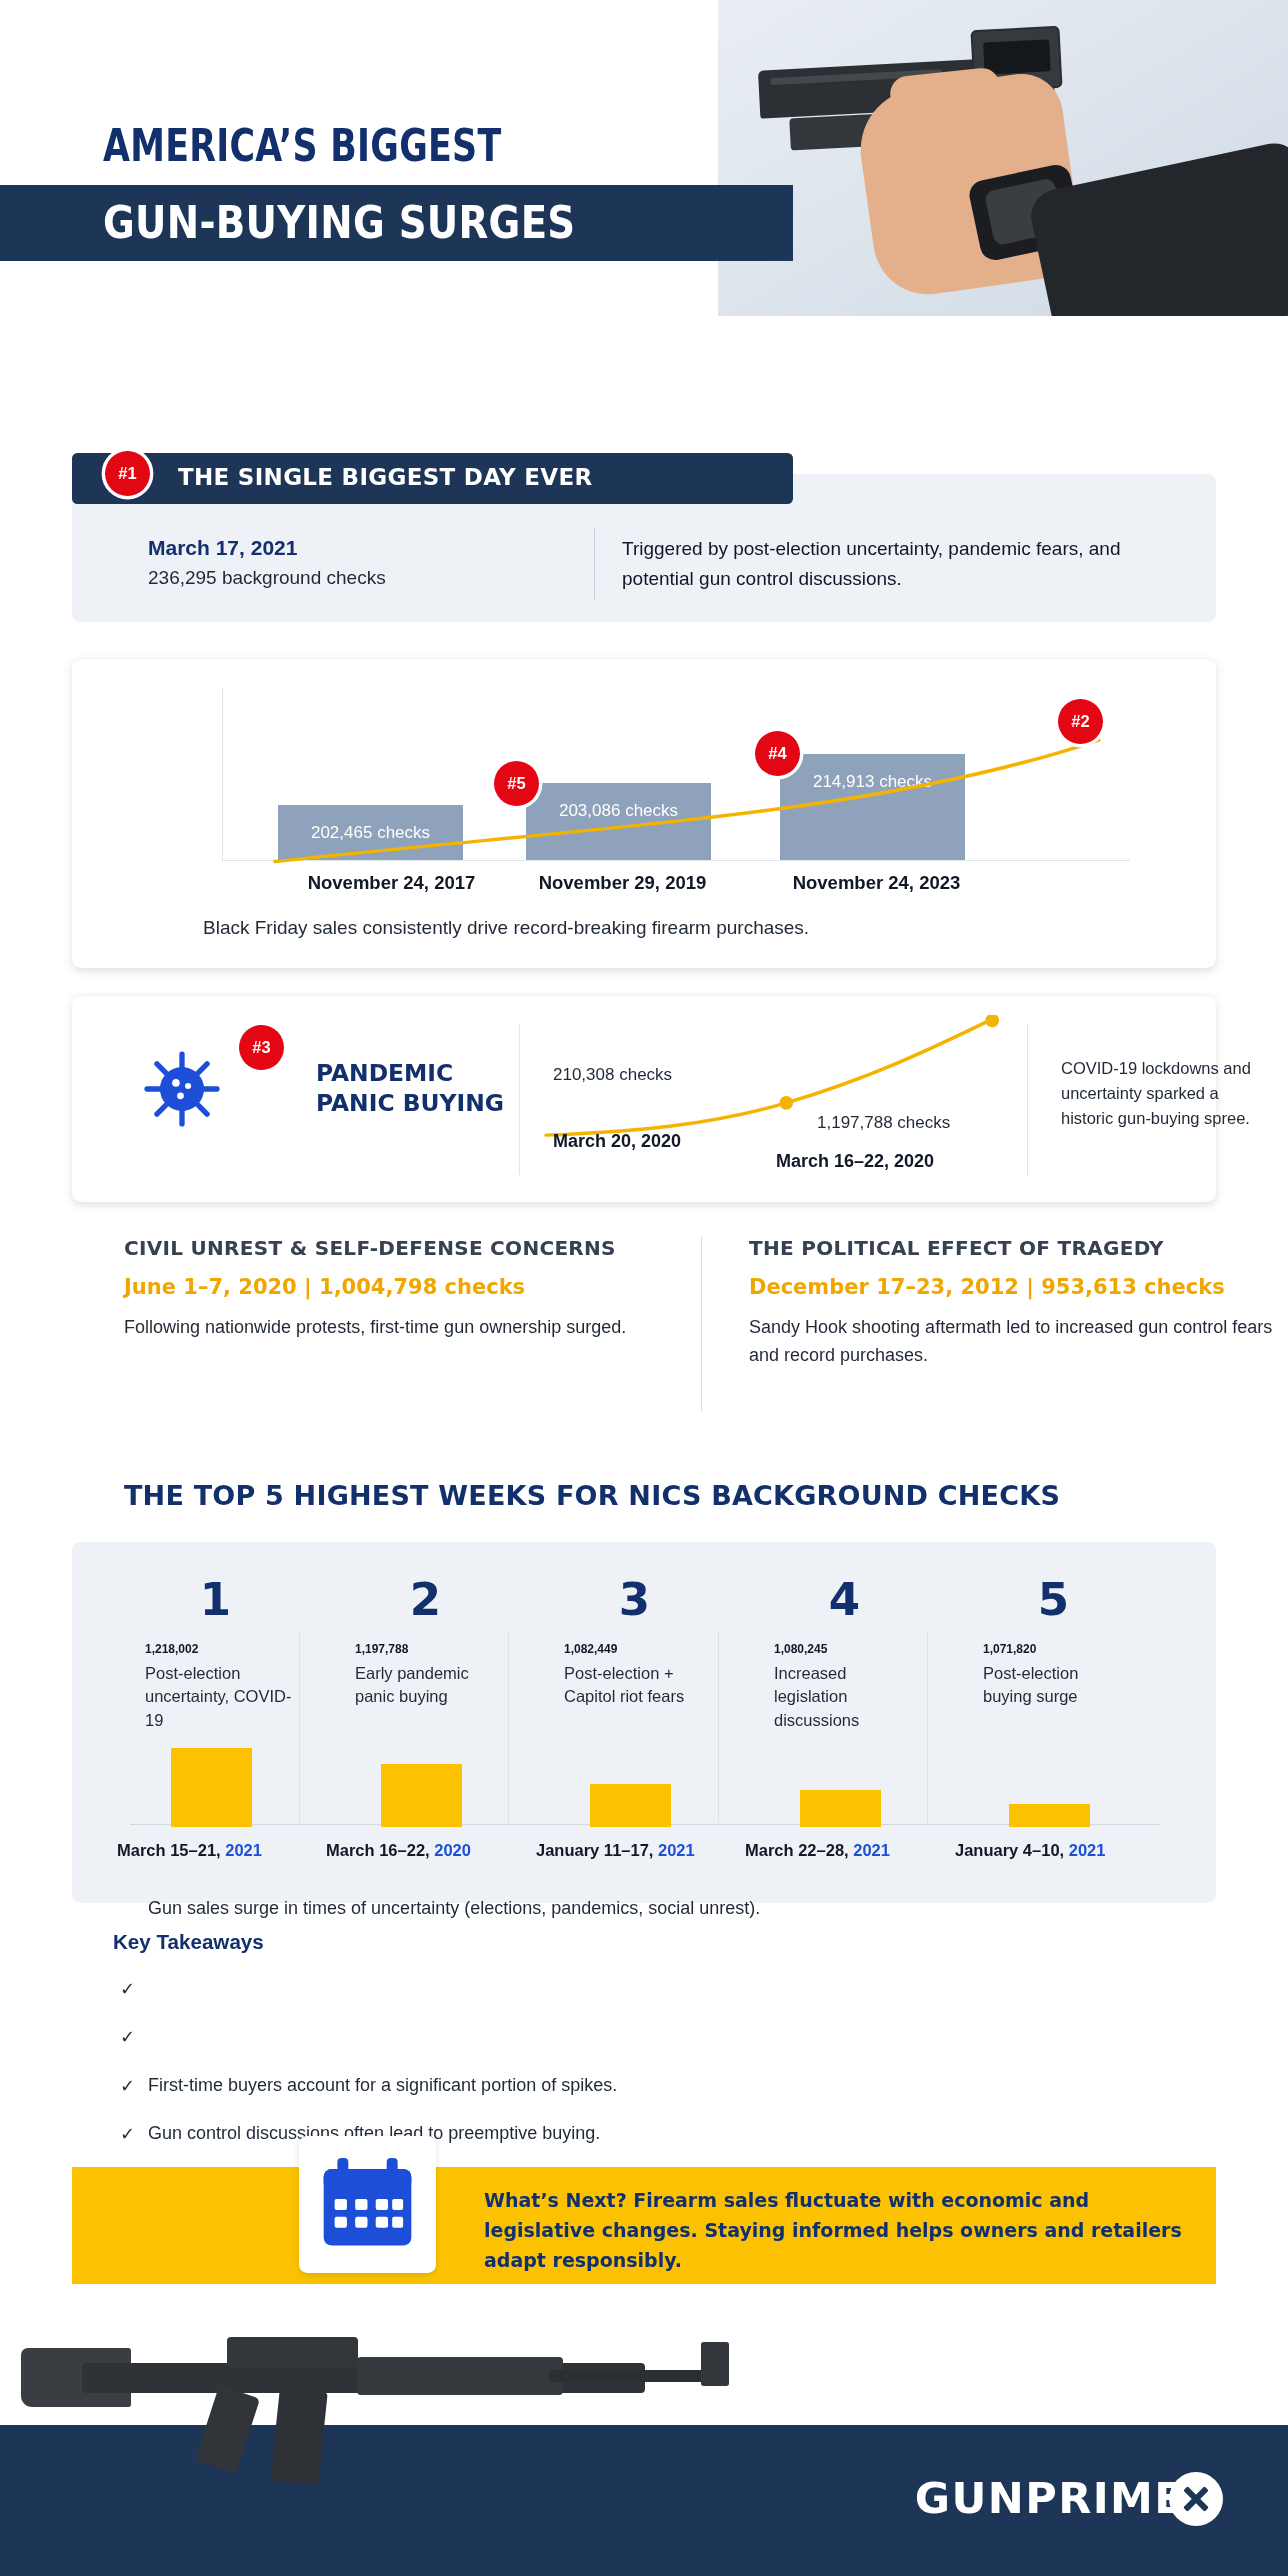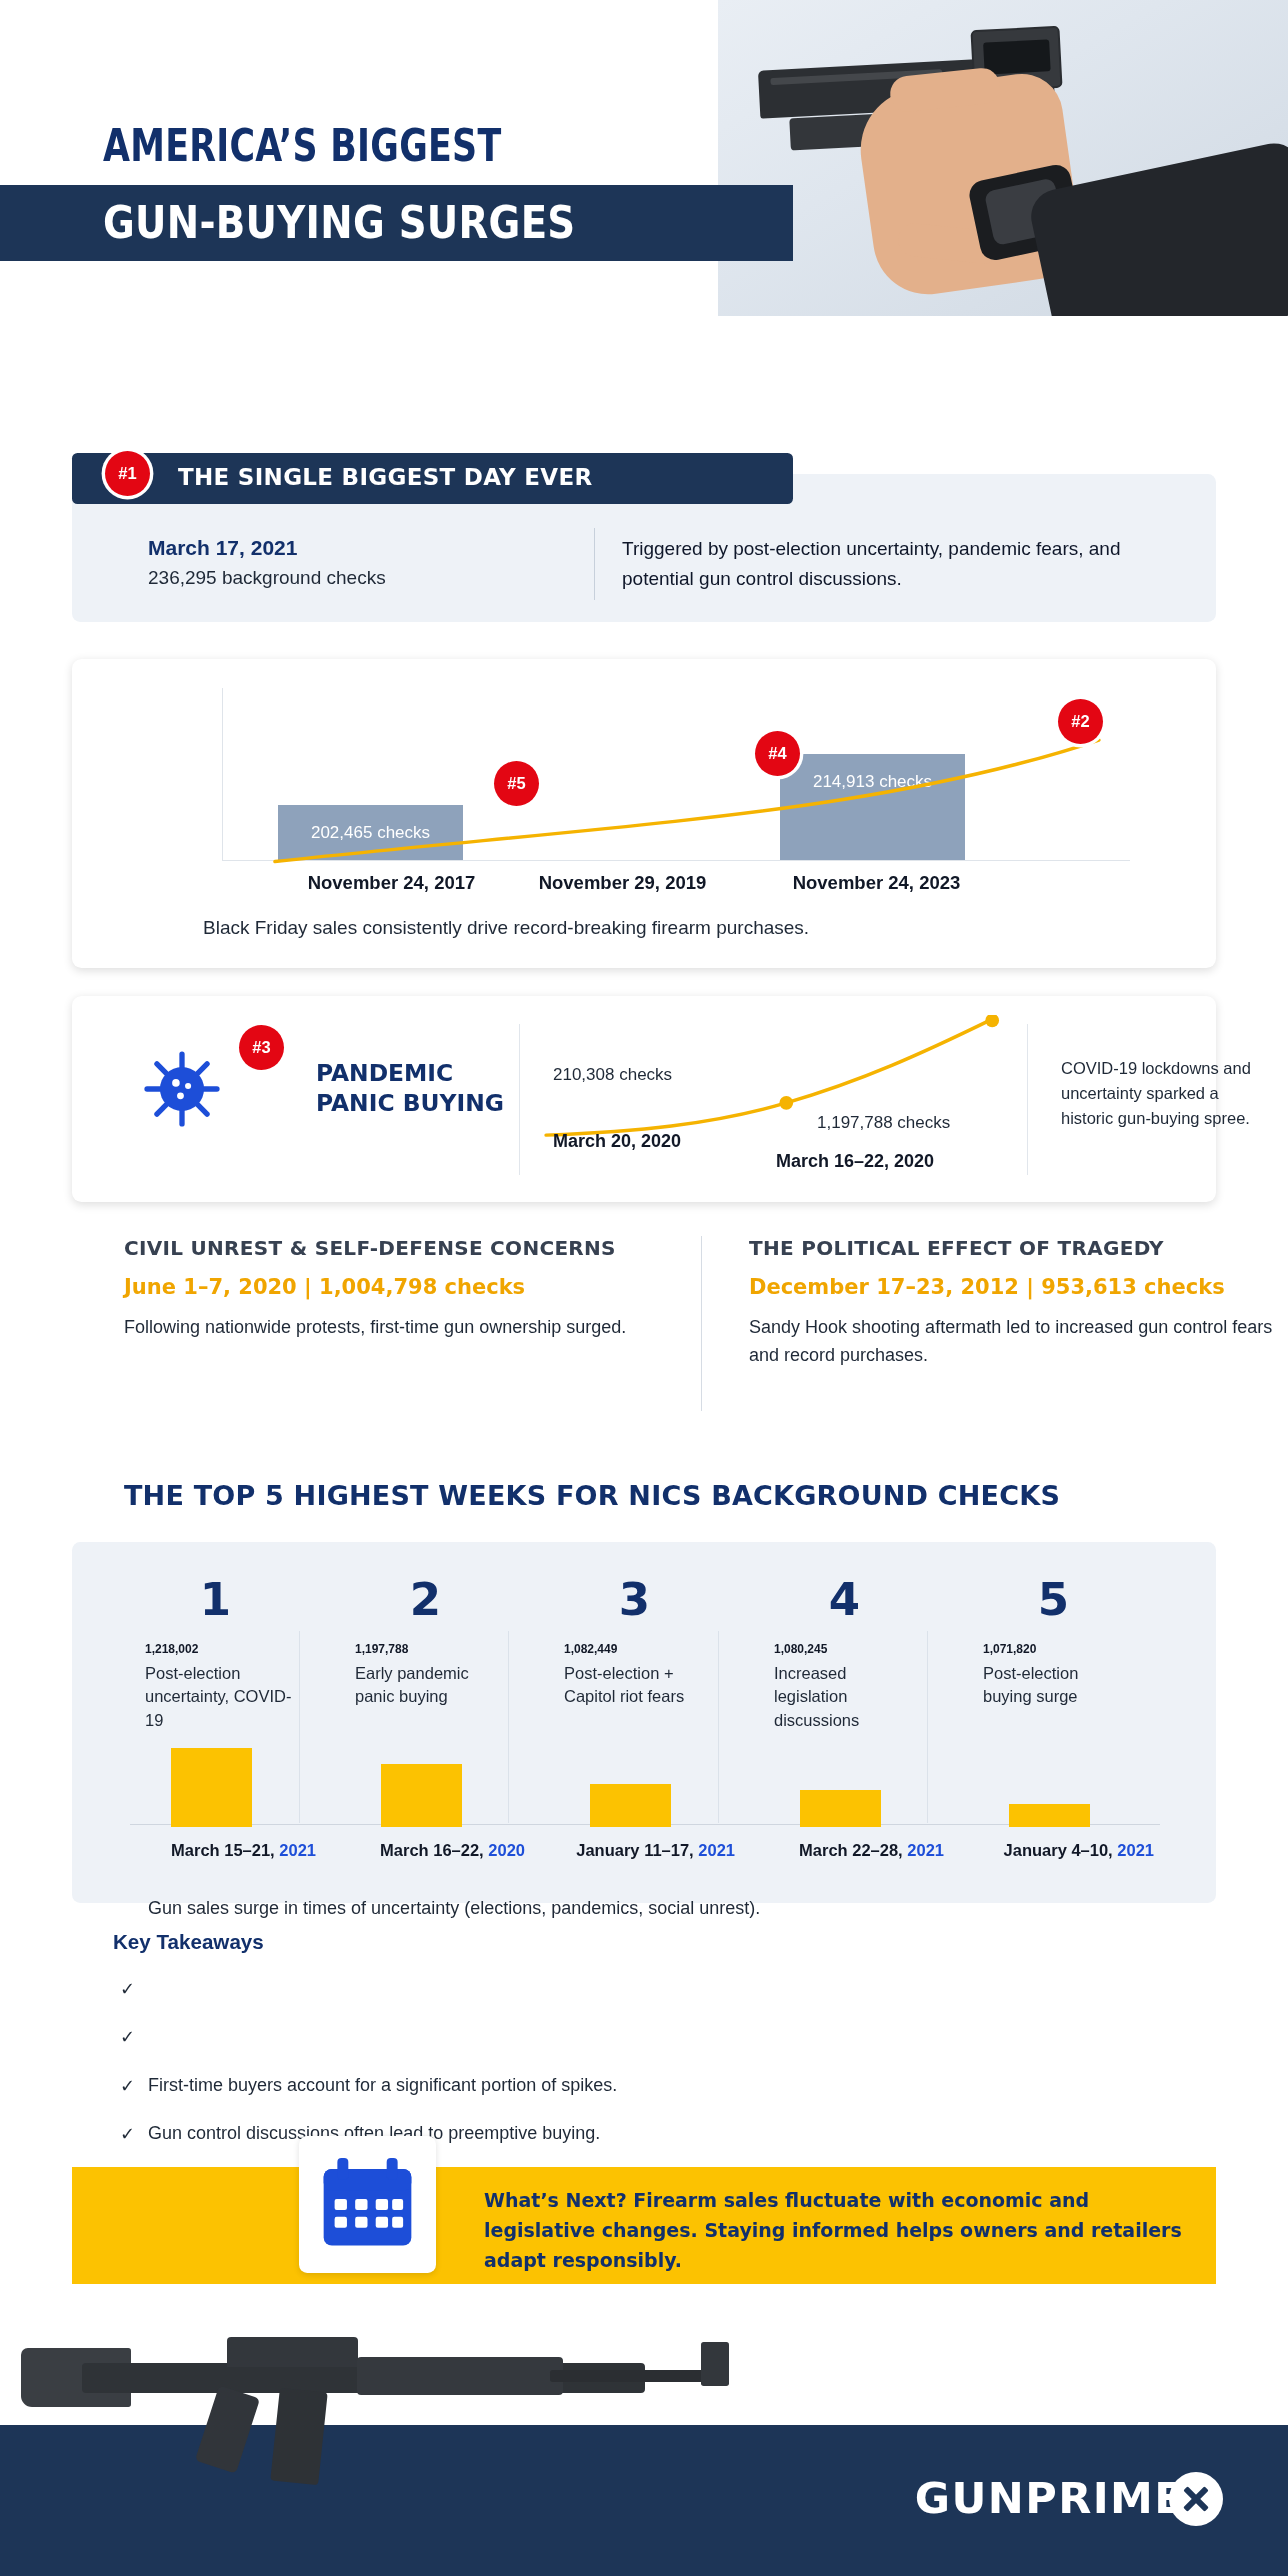--- a/index.html
+++ b/index.html
@@ -258,21 +258,21 @@
     position:absolute; left: 15px; top: 120px; width: 148px;
     font-size: 16.5px; line-height: 23.4px; color:#1f2937;
   }
   .rank-bar {
     position:absolute; bottom: 38px; left: 41px; width: 81px;
     background: #fcc201;
   }
   .rank-sep { position:absolute; top: 89px; width: 1.4px; height: 192px; background:#dbe2ea; }
   .rank-axis { position:absolute; left: 58px; top: 282px; width: 1030px; height: 1.4px; background:#cfd6df; }
   .rank-date {
-    position:absolute; top: 299px; text-align:right; width: 199px;
+    position:absolute; top: 299px; text-align:left; width: 199px;
     font-size: 16.5px; font-weight: 700; color:#111827;
   }
   .rank-date .yr { color:#1d4ed8; }
 
   
   .kt-title {
     position:absolute; left: 113px; top: 1930px;
     font-size: 20.6px; font-weight: 800; color:#12306b;
   }
   .kt-item {
@@ -366,20 +366,23 @@
     <div class="sec1-div"></div>
     <div class="sec1-desc">Triggered by post-election uncertainty, pandemic fears, and potential gun control discussions.</div>
   </div>
 
   <div class="sec2">
     <div class="chart2">
       <div class="axis-y"></div>
       <div class="axis-x"></div>
       <div class="bar2 b2a">
         <span>202,465  checks</span>
+      </div>
+      <div class="bar2 b2b">
+        <span>203,086 checks</span>
       </div>
       <div class="bar2 b2c">
         <span>214,913 checks</span>
       </div>
     </div>
 
     <svg class="trend-svg" viewBox="0 0 1665 450">
       <path d="M 295 295 C 600 262, 900 240, 1120 205 C 1290 178, 1400 150, 1495 118" fill="none" stroke="#f5b301" stroke-width="5" stroke-linecap="round"></path>
     </svg>
 

